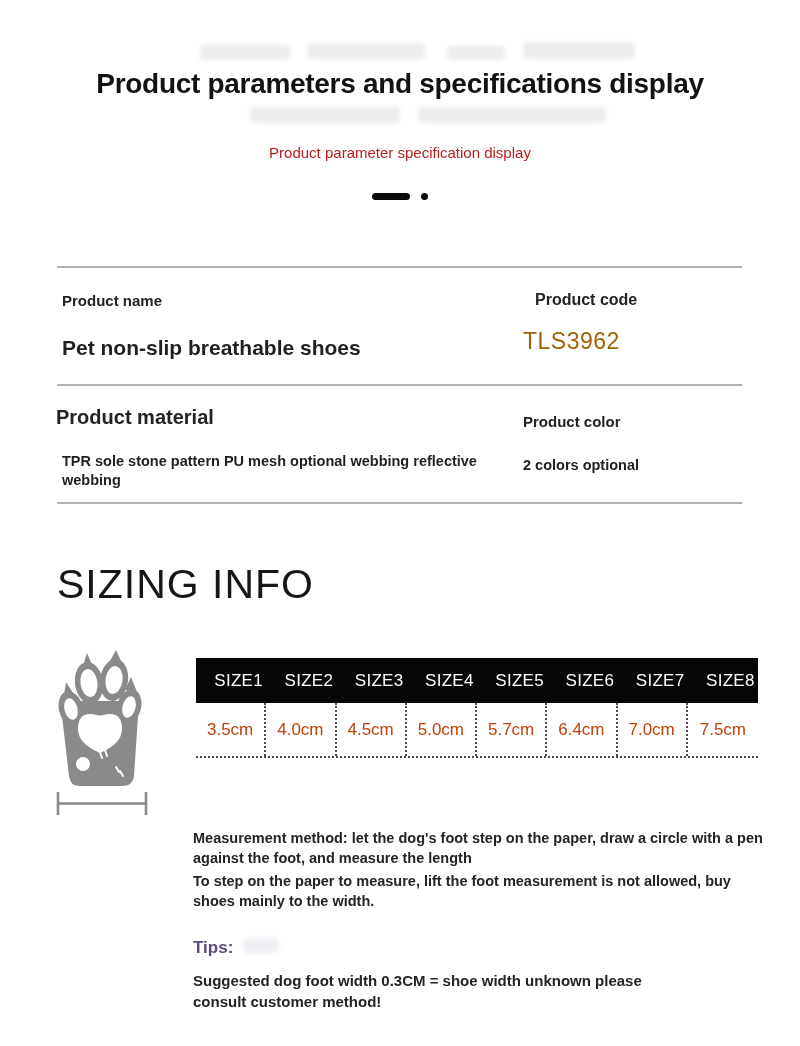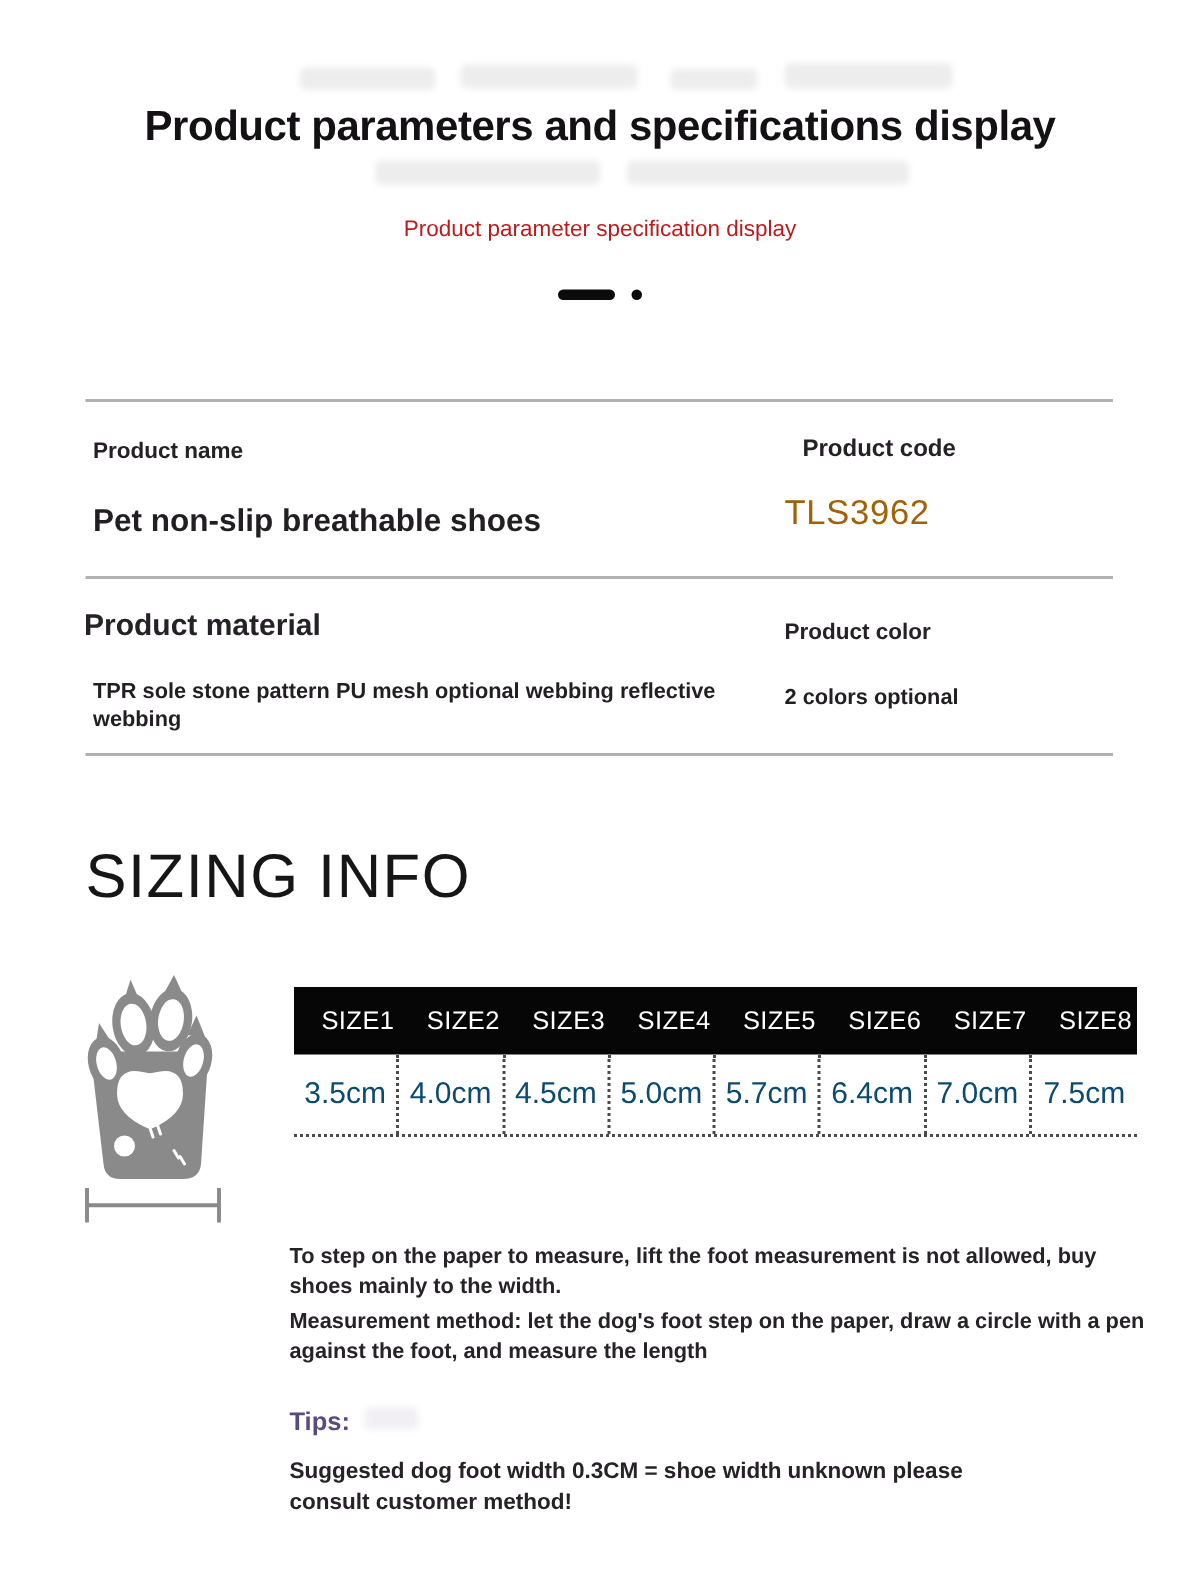--- a/index.html
+++ b/index.html
@@ -102,22 +102,22 @@
     letter-spacing: 0.3px;
     padding-left: 15px;
   }
   .size-table .trow {
     display: grid;
     grid-template-columns: repeat(8, 1fr);
     height: 55px;
     border-bottom: 2px dotted #4a4a4a;
   }
   .size-table .trow .cell {
-    font-size: 20px;
-    color: #0c4a6e;
+    font-size: 17px;
+    color: #c2410c;
     display: flex;
     align-items: center;
     justify-content: center;
     border-right: 2px dotted #4a4a4a;
   }
   .size-table .trow .cell:last-child { border-right: none; }
   
   .notes {
     position: absolute;
     top: 828px; left: 193px;
@@ -239,20 +239,20 @@
       <div class="cell">4.5cm</div>
       <div class="cell">5.0cm</div>
       <div class="cell">5.7cm</div>
       <div class="cell">6.4cm</div>
       <div class="cell">7.0cm</div>
       <div class="cell">7.5cm</div>
     </div>
   </div>
 
   <div class="notes">
+    <p>Measurement method: let the dog's foot step on the paper, draw a circle with a pen against the foot, and measure the length</p>
     <p>To step on the paper to measure, lift the foot measurement is not allowed, buy shoes mainly to the width.</p>
-    <p>Measurement method: let the dog's foot step on the paper, draw a circle with a pen against the foot, and measure the length</p>
   </div>
 
   <div class="tips-label">Tips:</div>
   <div class="tips-text">Suggested dog foot width 0.3CM = shoe width unknown please consult customer method!</div>
 
 </div>
 
 </body></html>

